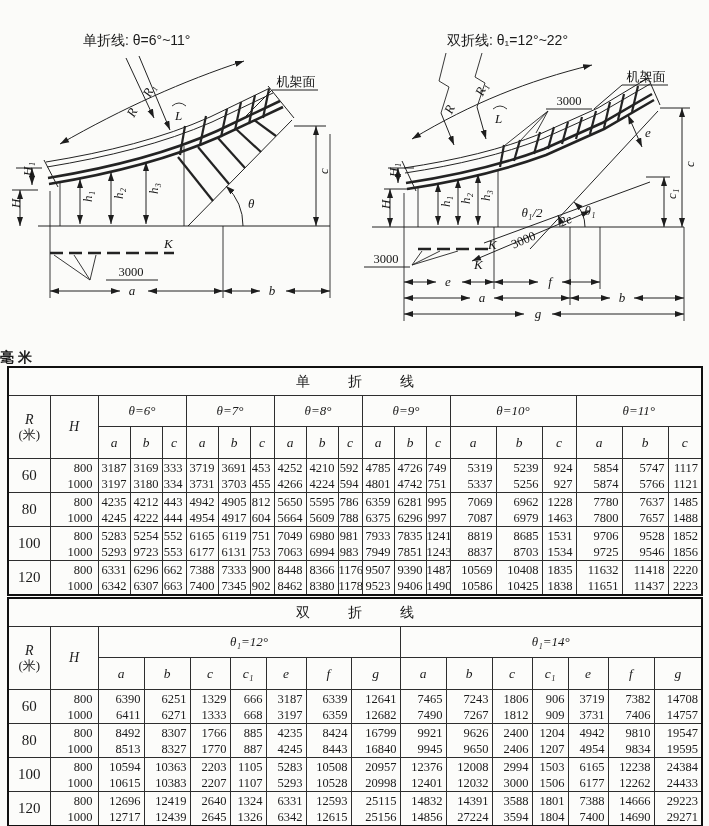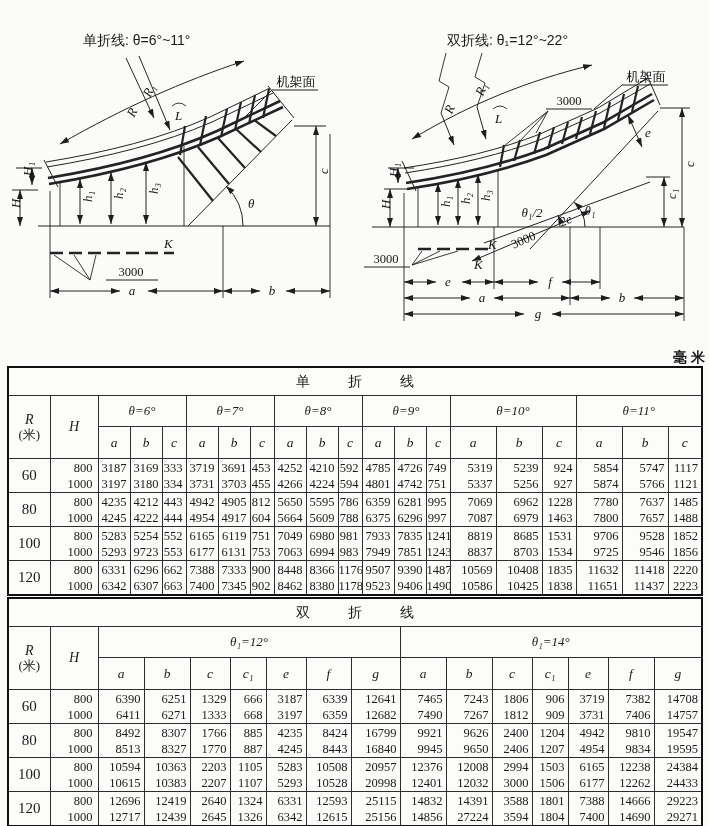--- a/index.html
+++ b/index.html
@@ -3,21 +3,21 @@
 <meta charset="utf-8">
 <style>
   html,body{margin:0;padding:0;background:#e8e8e6;}
   .page{position:relative;width:709px;height:826px;background:#fbfbf9;overflow:hidden;
         font-family:"Liberation Serif","DejaVu Serif",serif;color:#1b1b1b;}
   .doc-title{position:absolute;left:30px;top:6px;font-size:17px;font-weight:bold;letter-spacing:2px;
              font-family:"Liberation Sans","DejaVu Sans",sans-serif;}
   .cap{position:absolute;top:32px;font-size:14px;font-family:"Liberation Sans","DejaVu Sans",sans-serif;}
   #cap-left{left:62px;margin-left:21px;}
   #cap-right{left:447px;}
-  .unit{position:absolute;top:349px;left:0;width:709px;text-align:right;font-size:14px;font-weight:bold;
+  .unit{position:absolute;top:349px;left:0;width:709px;text-align:left;font-size:14px;font-weight:bold;
         letter-spacing:4px;font-family:"Liberation Sans","DejaVu Sans",sans-serif;}
   svg{position:absolute;}
   #dia-left{left:8px;top:56px;}
   #dia-right{left:352px;top:53px;}
   .ln path,.ln line{stroke:#232323;stroke-width:1;fill:none;}
   .ln .thin{stroke-width:0.9;}
   .ln .thick{stroke-width:2.6;}
   .ln .tie{stroke-width:2.2;}
   .ln .dim{stroke-width:1;marker-start:url(#arrS);marker-end:url(#arrE);}
   .ln .dim2{stroke-width:1;marker-end:url(#arrE);}

